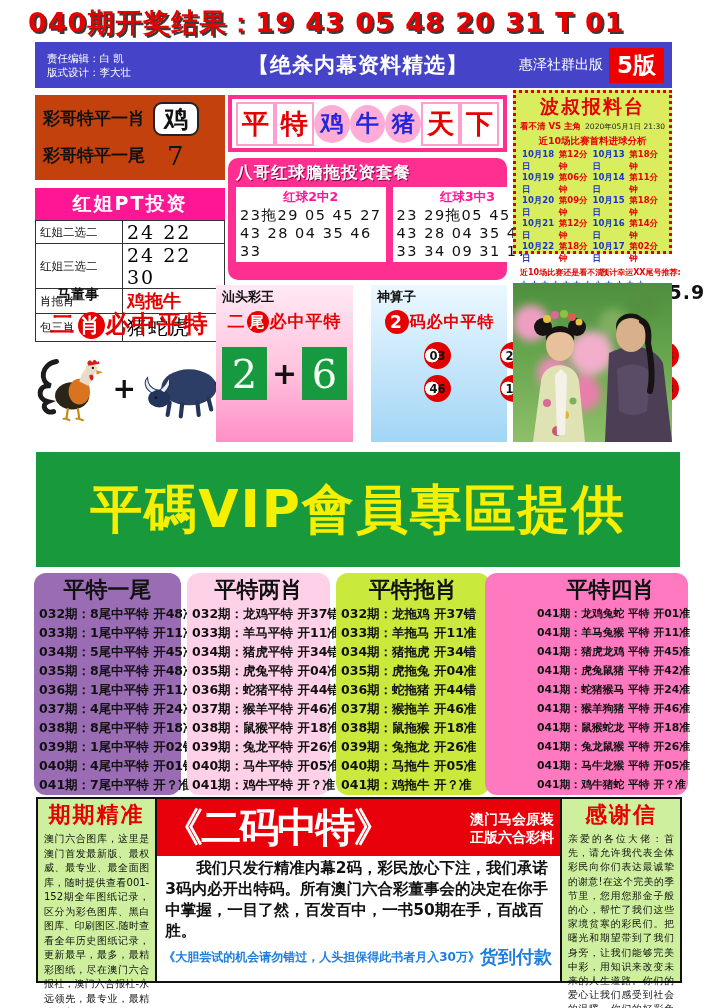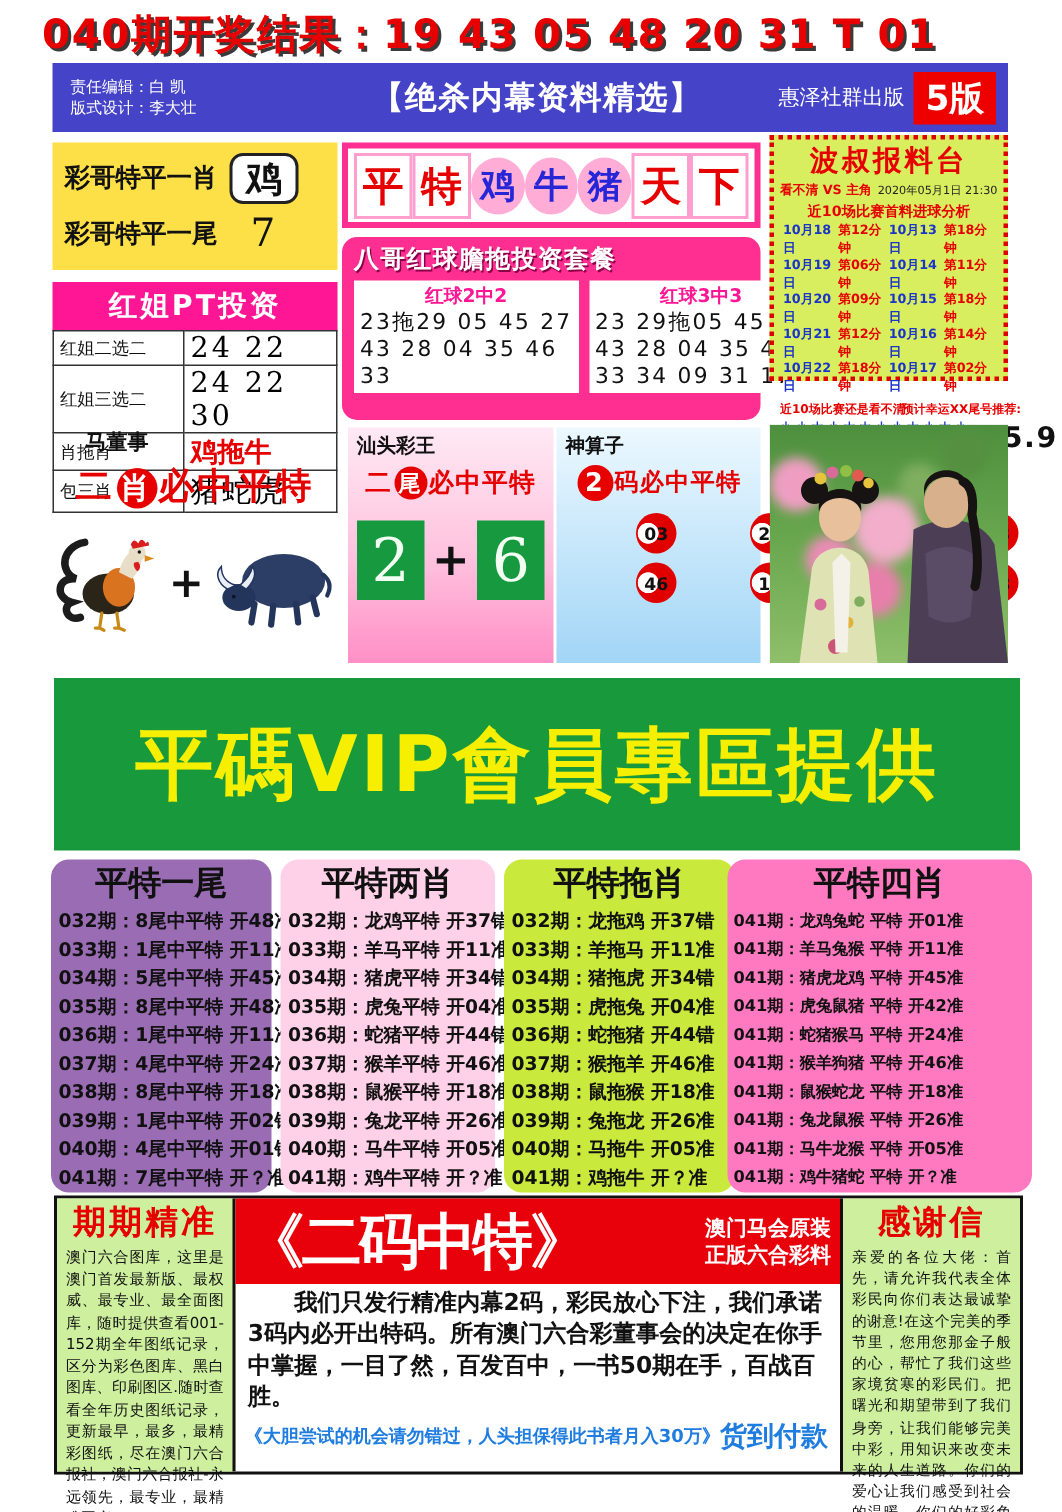--- a/index.html
+++ b/index.html
@@ -15,21 +15,21 @@
   
   .masthead{left:35px;top:42px;width:637px;height:46px;background:#4543c8;
     display:flex;align-items:center;color:#fff;}
   .mh-editors{width:150px;padding-left:12px;font-size:10.5px;line-height:14px;}
   .mh-title{flex:1;text-align:center;font-size:21px;font-weight:bold;letter-spacing:1px;}
   .mh-pub{font-size:14px;margin-right:6px;}
   .mh-ed{background:#ee0000;color:#fff;font-weight:bold;font-size:23px;
     padding:2px 8px;margin-right:8px;}
 
   
-  .caige{left:35px;top:95px;width:190px;height:85px;background:#fde047;
+  .caige{left:35px;top:95px;width:190px;height:85px;background:#c2410c;
     padding:5px 8px;box-sizing:border-box;}
   .caige-row{display:flex;align-items:center;height:37px;font-size:17px;font-weight:bold;color:#111;}
   .caige-val-box{margin-left:8px;background:#fff;border:2px solid #222;border-radius:9px;
     font-size:24px;padding:0 9px;line-height:30px;}
   .caige-val-num{margin-left:22px;font-size:26px;font-family:"DejaVu Serif",serif;font-weight:normal;}
 
   .hongjie{left:35px;top:188px;width:190px;box-sizing:border-box;}
   .hj-title{background:#ff1695;color:#fff;font-weight:bold;font-size:19px;
     text-align:center;padding:3px 0;letter-spacing:2px;}
   .hj-table{width:100%;border-collapse:collapse;background:#fff;}
@@ -59,21 +59,21 @@
 
   .bage{left:228px;top:158px;width:279px;height:122px;box-sizing:border-box;
     background:#ff2f92;border-radius:10px;padding:4px 8px 6px 8px;}
   .bage-title{color:#fff;font-weight:bold;font-size:16.5px;letter-spacing:1px;
     text-shadow:1px 1px 0 #8a0048;}
   .bage-panels{display:flex;gap:7px;margin-top:3px;}
   .bage-panel{flex:1;background:#fff;padding:2px 4px;}
   .bage-head{color:#ff1695;font-weight:bold;font-size:12.5px;text-align:center;}
   .bage-line{color:#111;font-size:14.5px;line-height:18px;letter-spacing:1.5px;white-space:nowrap;}
 
-  .shantou{left:232px;top:285px;width:137px;height:157px;box-sizing:border-box;
+  .shantou{left:216px;top:285px;width:137px;height:157px;box-sizing:border-box;
     background:linear-gradient(180deg,#ffe9f4 0%,#ffc2de 55%,#ff8fc6 100%);padding:3px 6px;}
   .box-name{font-size:13px;font-weight:bold;color:#111;}
   .st-slogan{font-size:17px;letter-spacing:1px;}
   .st-circ{width:22px;height:22px;line-height:22px;font-size:15px;}
   .st-nums{display:flex;align-items:center;justify-content:center;gap:5px;margin-top:14px;}
   .st-green{width:45px;height:53px;background:#16993f;color:#f2fff2;
     font-family:"DejaVu Serif",serif;font-size:40px;display:flex;align-items:center;justify-content:center;}
   .st-plus{font-size:30px;font-weight:bold;color:#111;}
 
   .shensuan{left:371px;top:285px;width:136px;height:157px;box-sizing:border-box;
@@ -113,21 +113,21 @@
   .vip{left:36px;top:452px;width:644px;height:115px;background:#17993c;
     display:flex;align-items:center;justify-content:center;}
   .vip span{color:#f7ef00;font-size:52px;font-weight:bold;letter-spacing:2px;white-space:nowrap;}
 
   
   .col{position:absolute;top:573px;height:222px;box-sizing:border-box;
     border-radius:12px;padding:3px 0 0 0;}
   .col1{left:34px;width:147px;background:#9a6cb4;}
   .col2{left:187px;width:143px;background:#ffd1e8;}
   .col3{left:336px;width:154px;background:#c9e93c;}
-  .col4{left:485px;width:203px;background:#ff79c1;}
+  .col4{left:485px;width:203px;background:#ff79c1;padding-left:48px;}
   .col-title{font-size:22px;font-weight:bold;color:#111;text-align:center;line-height:28px;}
   .col-row{font-size:12.5px;font-weight:bold;color:#111;line-height:19px;
     padding-left:5px;white-space:nowrap;}
   .col4 .col-row{font-size:10.8px;padding-left:4px;}
 
   
   .bottom{left:36px;top:797px;width:646px;height:186px;box-sizing:border-box;
     border:2.5px solid #111;display:flex;background:#fff;}
   .bt-left{width:136px;background:#cdef9e;border-right:2.5px solid #111;
     box-sizing:border-box;padding:1px 6px;}

